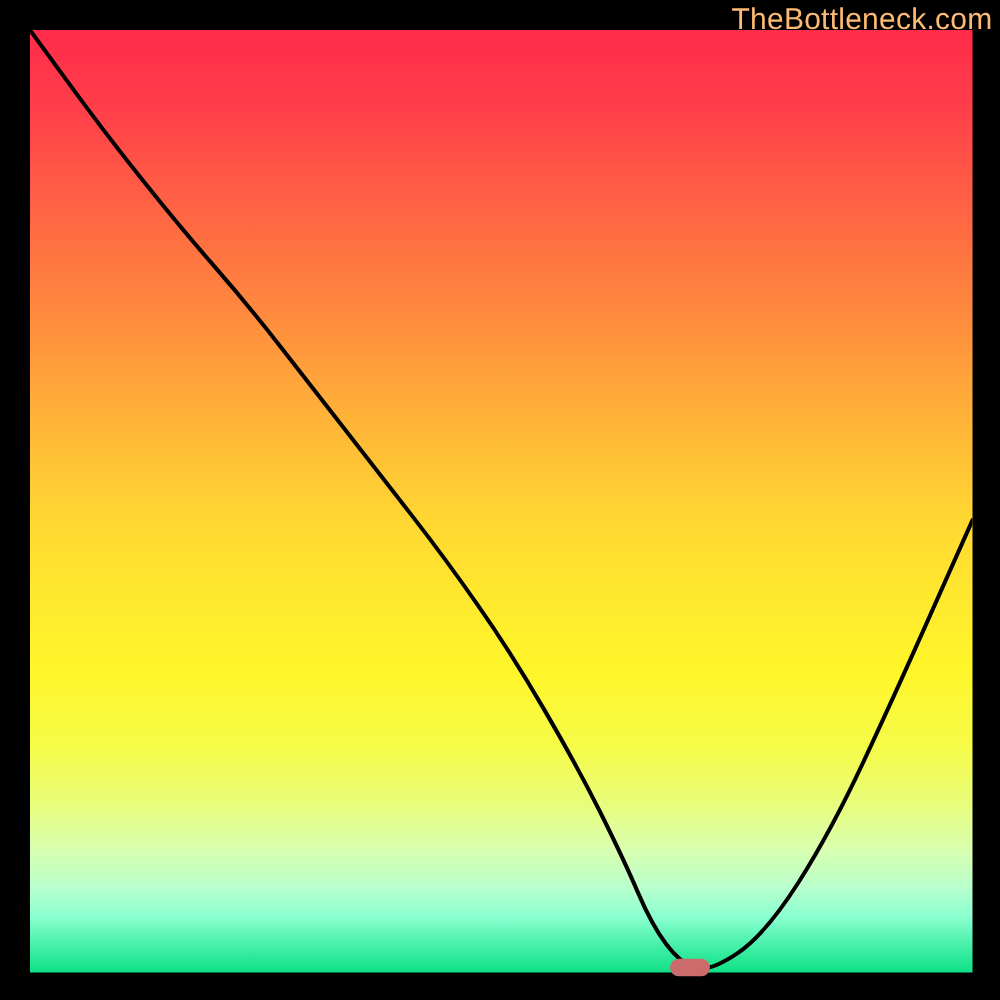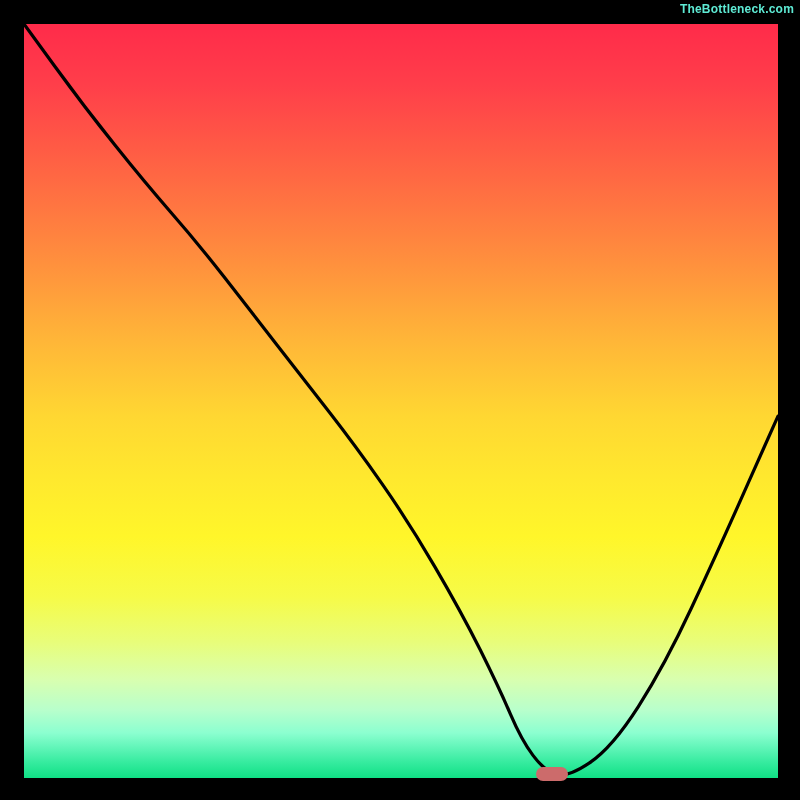--- a/index.html
+++ b/index.html
@@ -55,23 +55,23 @@
     height: 14px;
     border-radius: 7px;
     background: #cc6b6b;
     transform: translate(-50%, -50%);
   }
   .watermark {
     position: absolute;
     top: 2px;
     right: 6px;
     font-family: Arial, Helvetica, sans-serif;
-    font-size: 12px;
-    font-weight: 700;
-    color: #5eead4;
+    font-size: 24px;
+    font-weight: 400;
+    color: #fdba74;
     letter-spacing: 0.2px;
   }
 </style>
 </head>
 <body>
 
 <div class="chart-container">
   <div class="plot-area">
     <svg class="curve" viewBox="0 0 754 754" preserveAspectRatio="none">
       <path fill="none" stroke="#000" stroke-width="3.2" stroke-linecap="round" d="M 0.0 0.0 Q 0.0 0.0 30.2 41.5 Q 60.3 82.9 90.5 120.6 Q 120.6 158.3 147.0 188.5 Q 173.4 218.7 199.8 252.6 Q 226.2 286.5 252.6 320.4 Q 279.0 354.4 305.4 388.3 Q 331.8 422.2 358.1 459.9 Q 384.5 497.6 410.9 542.9 Q 437.3 588.1 456.2 625.8 Q 475.0 663.5 486.3 689.9 Q 497.6 716.3 509.0 731.4 Q 520.3 746.5 531.6 750.2 Q 542.9 754.0 565.5 738.9 Q 588.1 723.8 614.5 682.4 Q 640.9 640.9 667.3 584.3 Q 693.7 527.8 723.8 459.9 T 754.0 392.1 " id="curve-path"></path>

